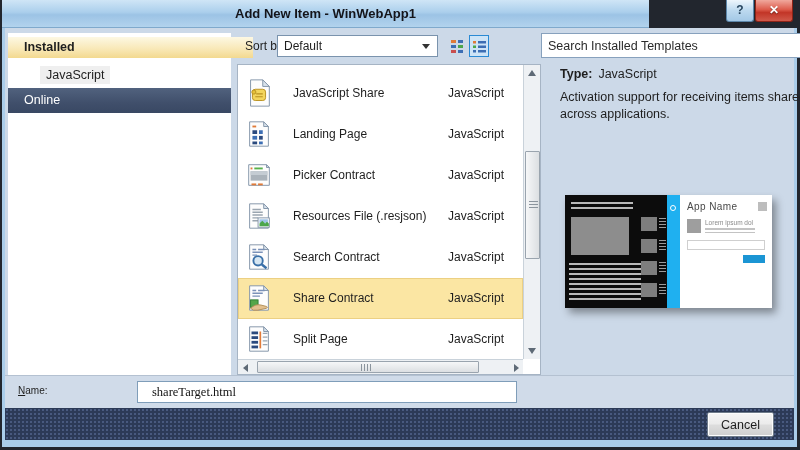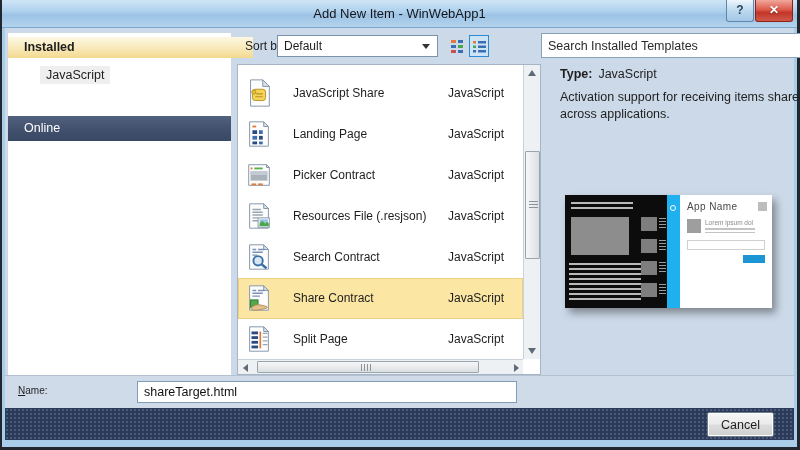--- a/index.html
+++ b/index.html
@@ -1,23 +1,23 @@
 <!DOCTYPE html>
 <html><head>
 <meta charset="utf-8">
 <style>
   * { margin:0; padding:0; box-sizing:border-box; }
   html,body { width:800px; height:450px; overflow:hidden; }
   body { background:#22262e; font-family:"Liberation Sans", sans-serif; position:relative; color:#1e1e1e; }
   .abs { position:absolute; }
 
   
-  #titlebar { left:2px; top:0; width:795px; height:28px;
+  #titlebar { left:2px; top:0; width:647px; height:28px;
     background:linear-gradient(180deg,#cfe5f6 0%,#abcfec 45%,#9cc3e5 55%,#b2d3ed 100%);
-    border-bottom:1px solid #7fa9cc; }
+    border-bottom:1px solid #7fa9cc;font-weight:bold; }
   #title { width:100%; text-align:center; line-height:27px; font-size:13px; color:#14141a; }
   .caption-btn { top:0; height:22px; text-align:center; font-weight:bold; font-size:12px;
     border:1px solid #5d87ab; border-top:none; border-radius:0 0 3px 3px; cursor:default; }
   #help-btn { left:726px; width:28px; line-height:21px;
     background:linear-gradient(180deg,#eef6fc,#bcd9ef 50%,#a3c8e6); color:#27455e; }
   #close-btn { left:755px; width:38px; line-height:21px;
     background:linear-gradient(180deg,#f0a89d,#dd5c4c 45%,#c23527 60%,#d0594a);
     border-color:#8d2317; color:#fff; text-shadow:0 1px 1px rgba(0,0,0,.45); }
   .edge { background:#aacdea; }
   #edge-l { left:2px; top:28px; width:3px; height:419px; }
@@ -27,21 +27,21 @@
   #content { left:5px; top:28px; width:789px; height:347px; background:#ccd9e8; }
 
   
   #sidebar { left:3px; top:5px; width:223px; height:342px; background:#fff; }
   #installed-hdr { left:0; top:4px; width:245px; height:21px; line-height:21px; padding-left:16px;
     font-weight:bold; font-size:12.5px;
     background:linear-gradient(180deg,#fdf8e3,#f8e7b4 60%,#f3d98f); }
   #js-node { left:0; top:30px; width:223px; height:21px; line-height:21px; }
   #js-node span { margin-left:32px; background:#efefef; padding:2px 6px; font-size:12.5px; }
   #online-hdr { left:0; top:55px; width:223px; height:25px; line-height:25px; padding-left:16px;
-    color:#fff; font-size:12.5px; background:linear-gradient(180deg,#51627e,#404f6b 60%,#394863);margin-top:28px; }
+    color:#fff; font-size:12.5px; background:linear-gradient(180deg,#51627e,#404f6b 60%,#394863); }
 
   
   #sort-label { left:240px; top:11px; font-size:12px; }
   #sort-dd { left:272px; top:7px; width:161px; height:22px; background:#fff;
     border:1px solid #7a93ad; font-size:12px; line-height:20px; padding-left:6px; cursor:default; }
   #sort-dd .arrow { position:absolute; right:7px; top:8px; width:0; height:0;
     border-left:4px solid transparent; border-right:4px solid transparent; border-top:5px solid #333; }
   .view-btn { top:7px; height:22px; border:1px solid transparent; display:flex; align-items:center; justify-content:center; }
   #view-medium { left:442px; width:20px; }
   #view-list { left:464px; width:20px; background:#cde4f7; border-color:#2a8ad4; }
@@ -108,21 +108,21 @@
   #pv-item-sub { left:25px; top:33px; width:50px; height:6px;
     background:repeating-linear-gradient(180deg,#c3c3c3 0 1.5px,transparent 1.5px 3.5px); }
   #pv-input { position:absolute; left:7px; top:45px; width:78px; height:10px; border:1px solid #cfcfcf; }
   #pv-btn { position:absolute; left:63px; top:60px; width:22px; height:8px; background:#1b95d4; }
 
   
   #name-row { left:5px; top:375px; width:789px; height:33px; background:#d0dbe9; border-top:1px solid #b4c1d1; }
   #name-label { position:absolute; left:13px; top:9px; font-size:10px; }
   .mn::first-letter { text-decoration:underline; }
   #name-input { position:absolute; left:132px; top:5px; width:380px; height:22px; border:1px solid #7f9db9;
-    font-family:Liberation Sans, sans-serif; font-size:12.5px; padding-left:6px; color:#111; }
+    font-family:Liberation Serif, serif; font-size:12.5px; padding-left:14px; color:#111; }
 
   
   #footer { left:5px; top:408px; width:789px; height:32px; background-color:#2c3a57;
     background-image:radial-gradient(circle, rgba(95,115,160,.55) 1px, transparent 1.4px);
     background-size:4px 4px; }
   .dlg-btn { position:absolute; top:4px; height:25px; font-family:"Liberation Sans",sans-serif;
     font-size:12.5px; color:#1e1e1e; text-align:center;
     background:linear-gradient(180deg,#f5f5f5,#ebebeb 48%,#dddddd 52%,#cfcfcf); cursor:default; }
   #add-btn { left:613px; width:78px; border:1px solid #1d7ec2; border-radius:2px;
     box-shadow:0 0 2px 2px rgba(90,195,245,.95), inset 0 0 0 1px #e8f5fd; }

